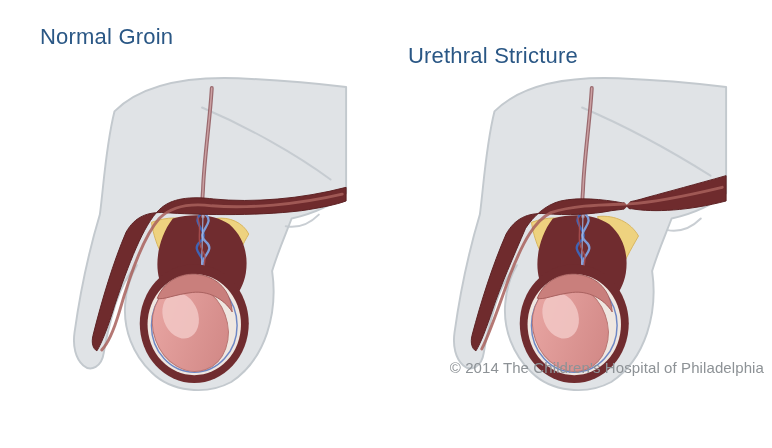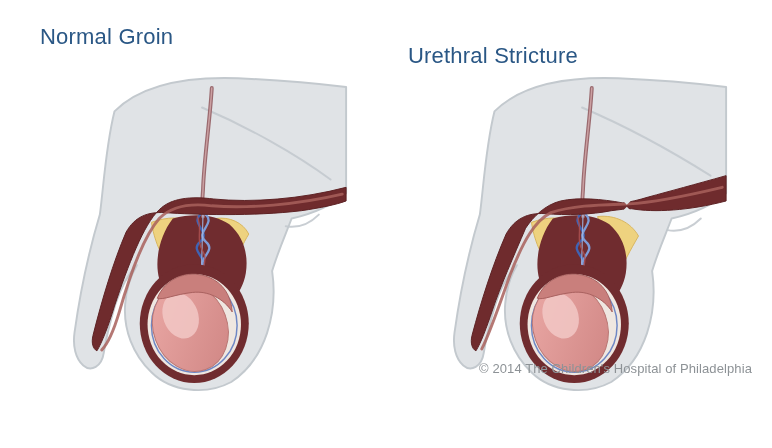--- a/index.html
+++ b/index.html
@@ -32,21 +32,21 @@
   .panel-title{
     position:absolute;top:24px;margin:0;font-size:22px;font-weight:500;
     letter-spacing:.2px;color:var(--title-text);
   }
   .panel-title.left{left:40px;}
   .panel-title.right{left:408px;margin-top:19px;}
   .illustration{position:absolute;top:66px;width:292px;height:340px;}
   .illustration.left{left:58px;}
   .illustration.right{left:438px;}
   .copyright{
-    position:absolute;right:20px;bottom:16px;font-size:13px;
+    position:absolute;right:8px;bottom:16px;font-size:15px;
     color:var(--copyright-text);letter-spacing:.1px;
   }
 </style>
 </head>
 <body>
 
 <div class="stage">
 
   <h2 class="panel-title left">Normal Groin</h2>
 

